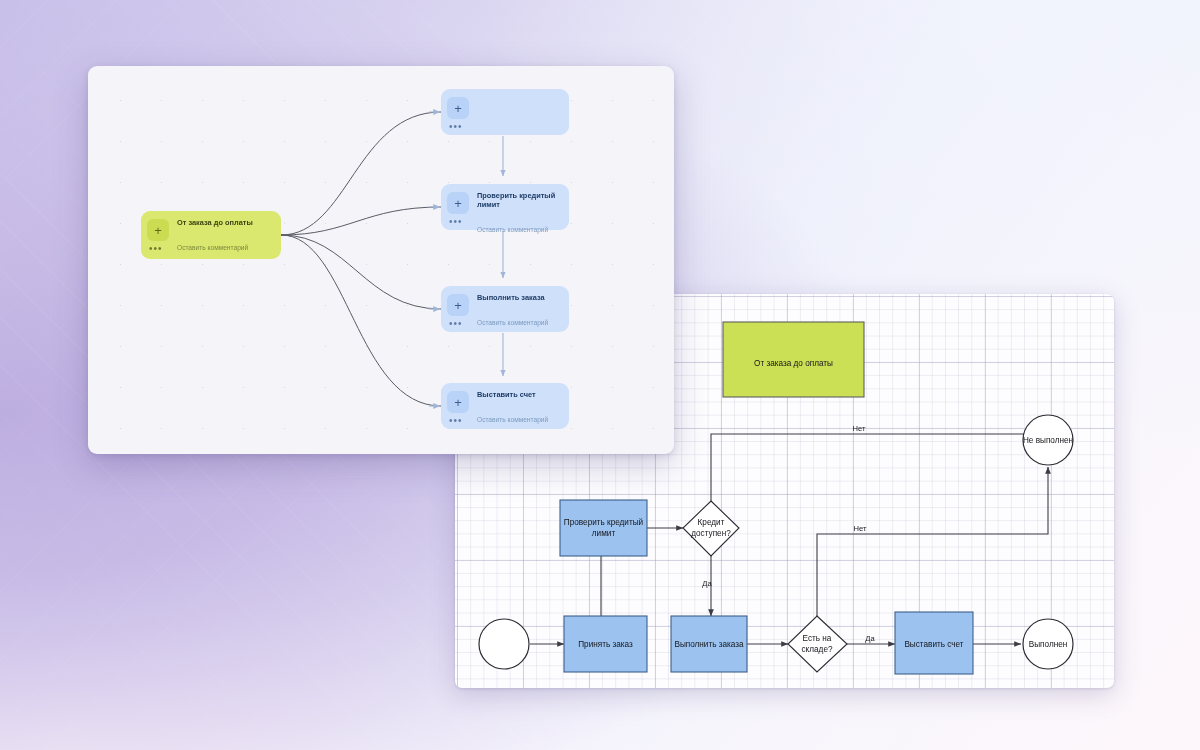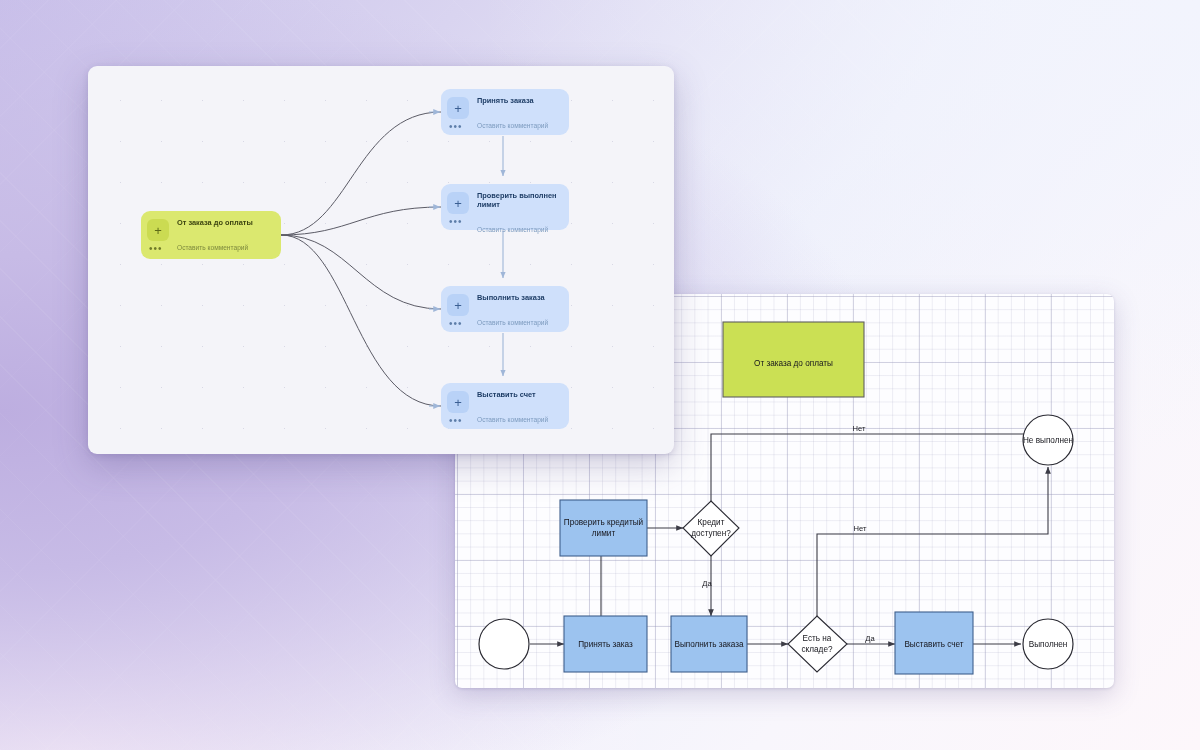--- a/index.html
+++ b/index.html
@@ -189,33 +189,29 @@
       <div class="title">От заказа до оплаты</div>
       <div class="sub">Оставить комментарий</div>
     </div>
   </div>
 
   <div class="node node-blue" style="left:353px;top:23px;">
     <div class="nb-left">
       <div class="plus">+</div>
       <div class="dots">•••</div>
     </div>
-    <div class="nb-right">
-      <div class="title">Принять заказа</div>
-      <div class="sub">Оставить комментарий</div>
-    </div>
   </div>
 
   <div class="node node-blue" style="left:353px;top:118px;">
     <div class="nb-left">
       <div class="plus">+</div>
       <div class="dots">•••</div>
     </div>
     <div class="nb-right">
-      <div class="title">Проверить выполнен лимит</div>
+      <div class="title">Проверить кредитый лимит</div>
       <div class="sub">Оставить комментарий</div>
     </div>
   </div>
 
   <div class="node node-blue" style="left:353px;top:220px;">
     <div class="nb-left">
       <div class="plus">+</div>
       <div class="dots">•••</div>
     </div>
     <div class="nb-right">

